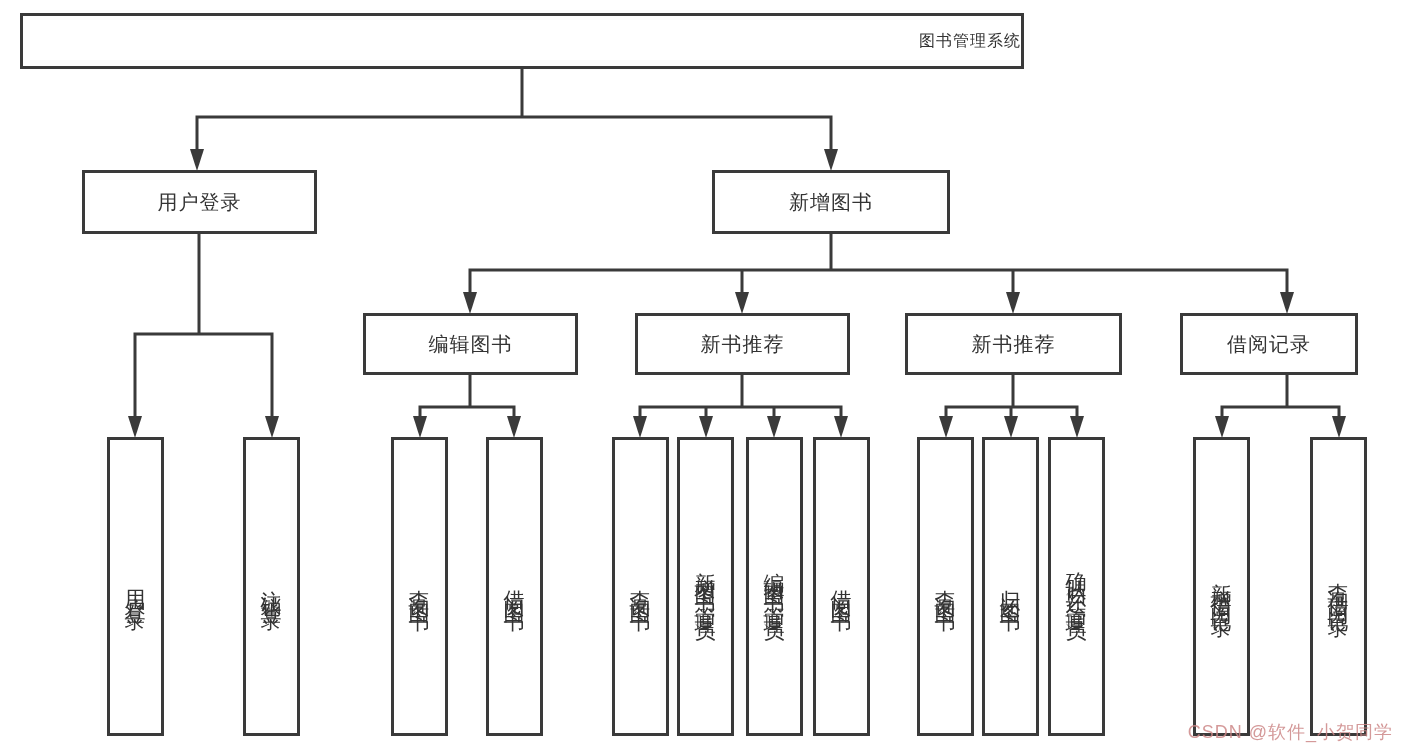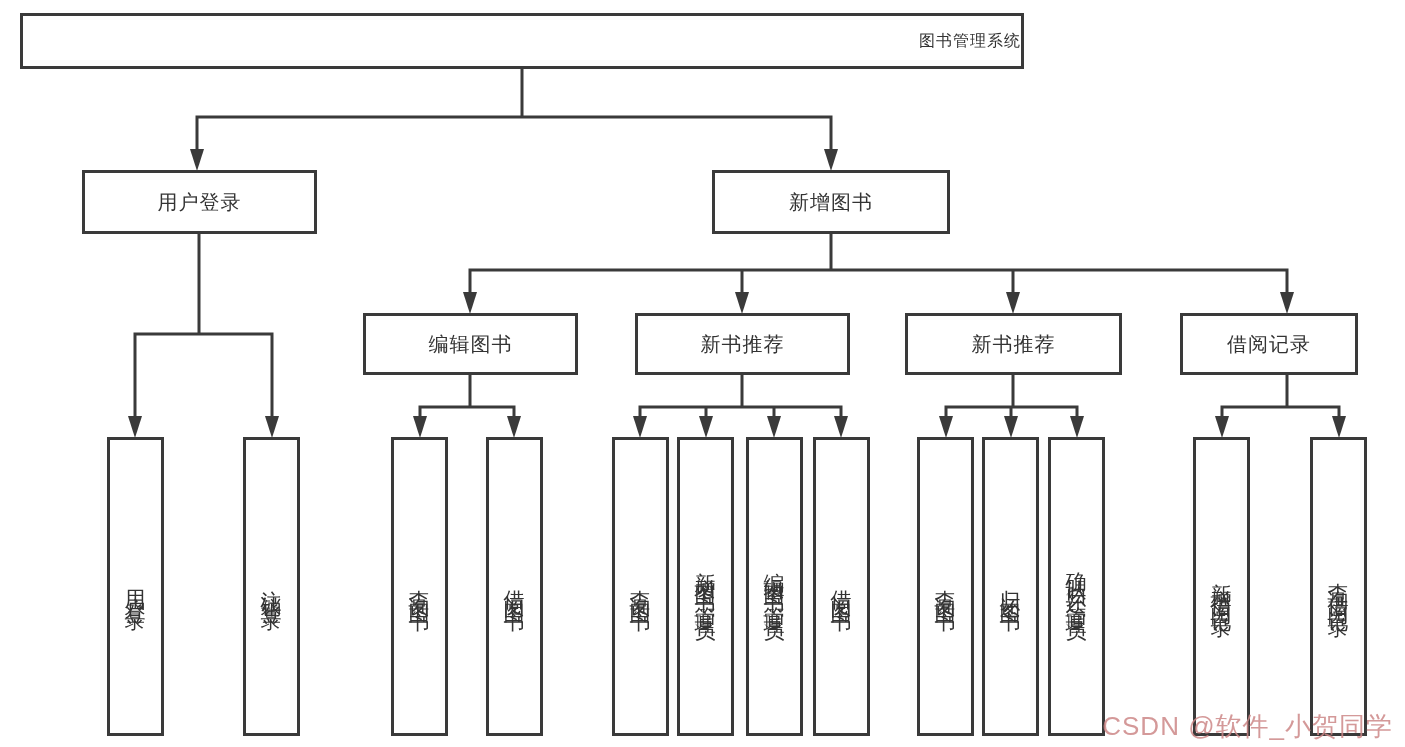--- a/index.html
+++ b/index.html
@@ -27,21 +27,21 @@
     text-orientation:mixed;
     font-size:21px;
     letter-spacing:7px;
     line-height:1.0;
     color:#333333;
     white-space:nowrap;
   }
   #watermark{
     position:absolute;
     right:12px;bottom:3px;
-    font-size:26px;
+    font-size:18px;
     color:rgba(205,135,135,0.85);
     letter-spacing:1px;
     white-space:nowrap;
   }
 </style>
 </head>
 <body>
 
 <div id="stage">
 

